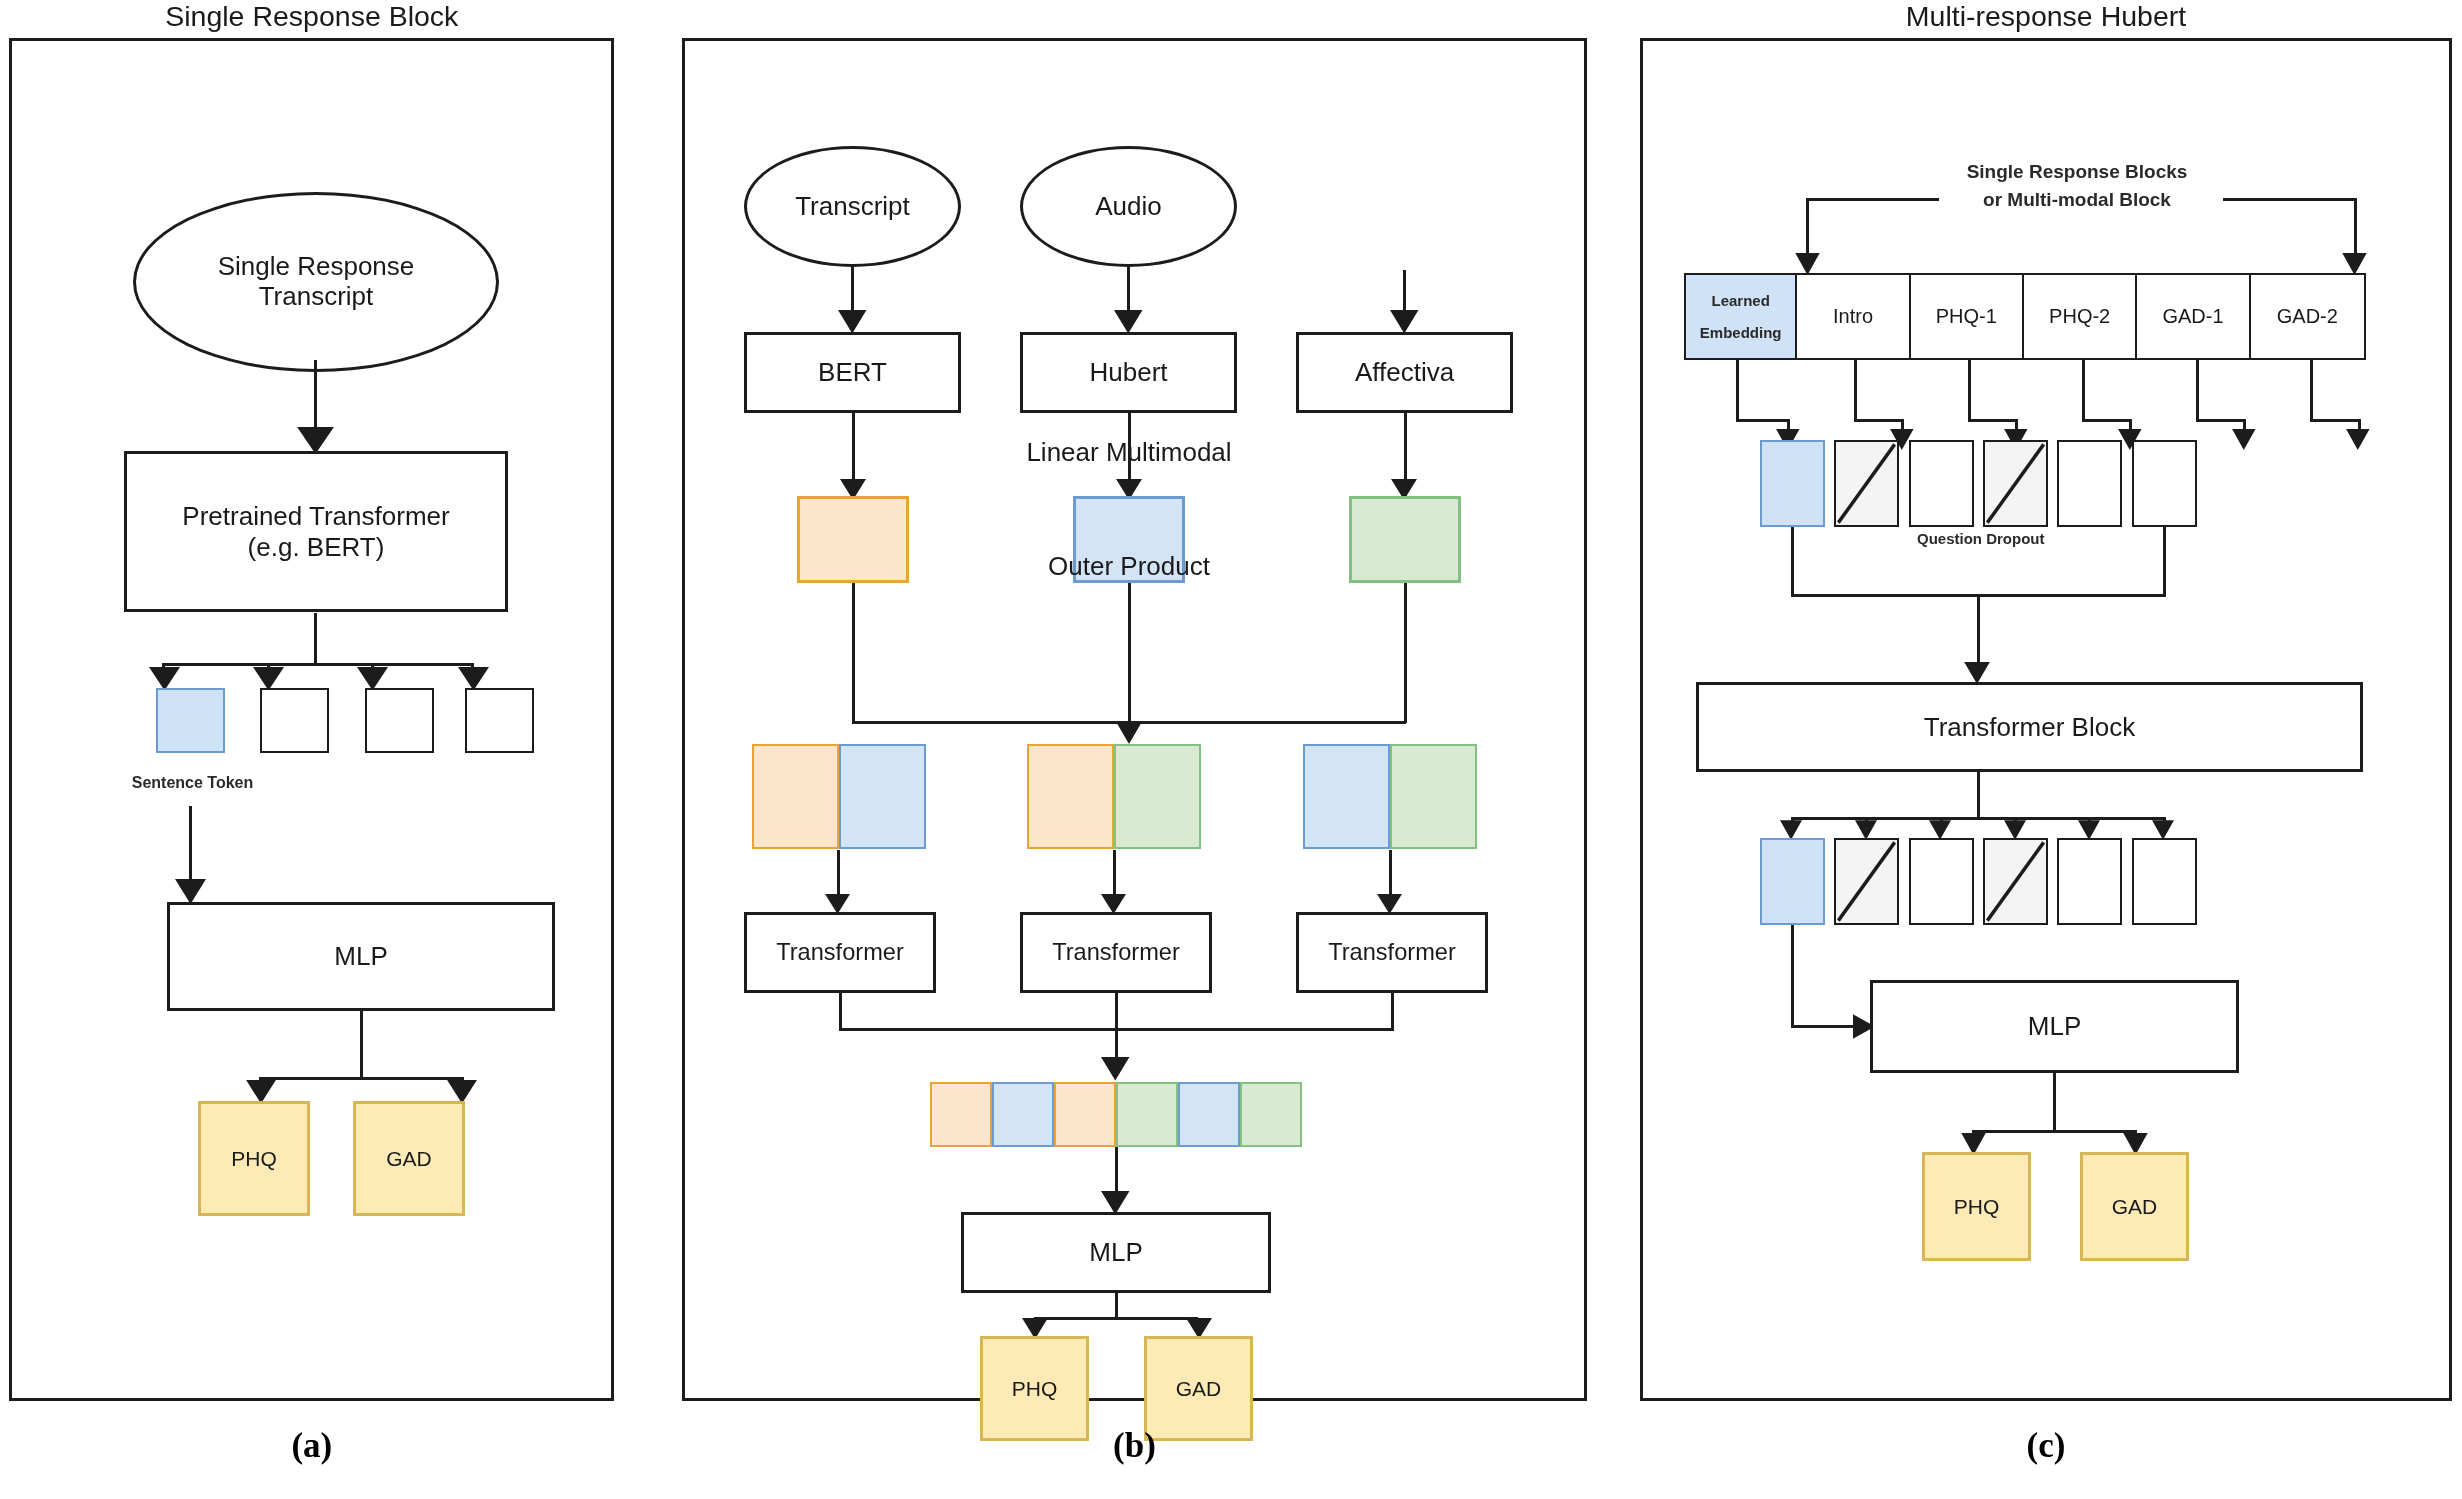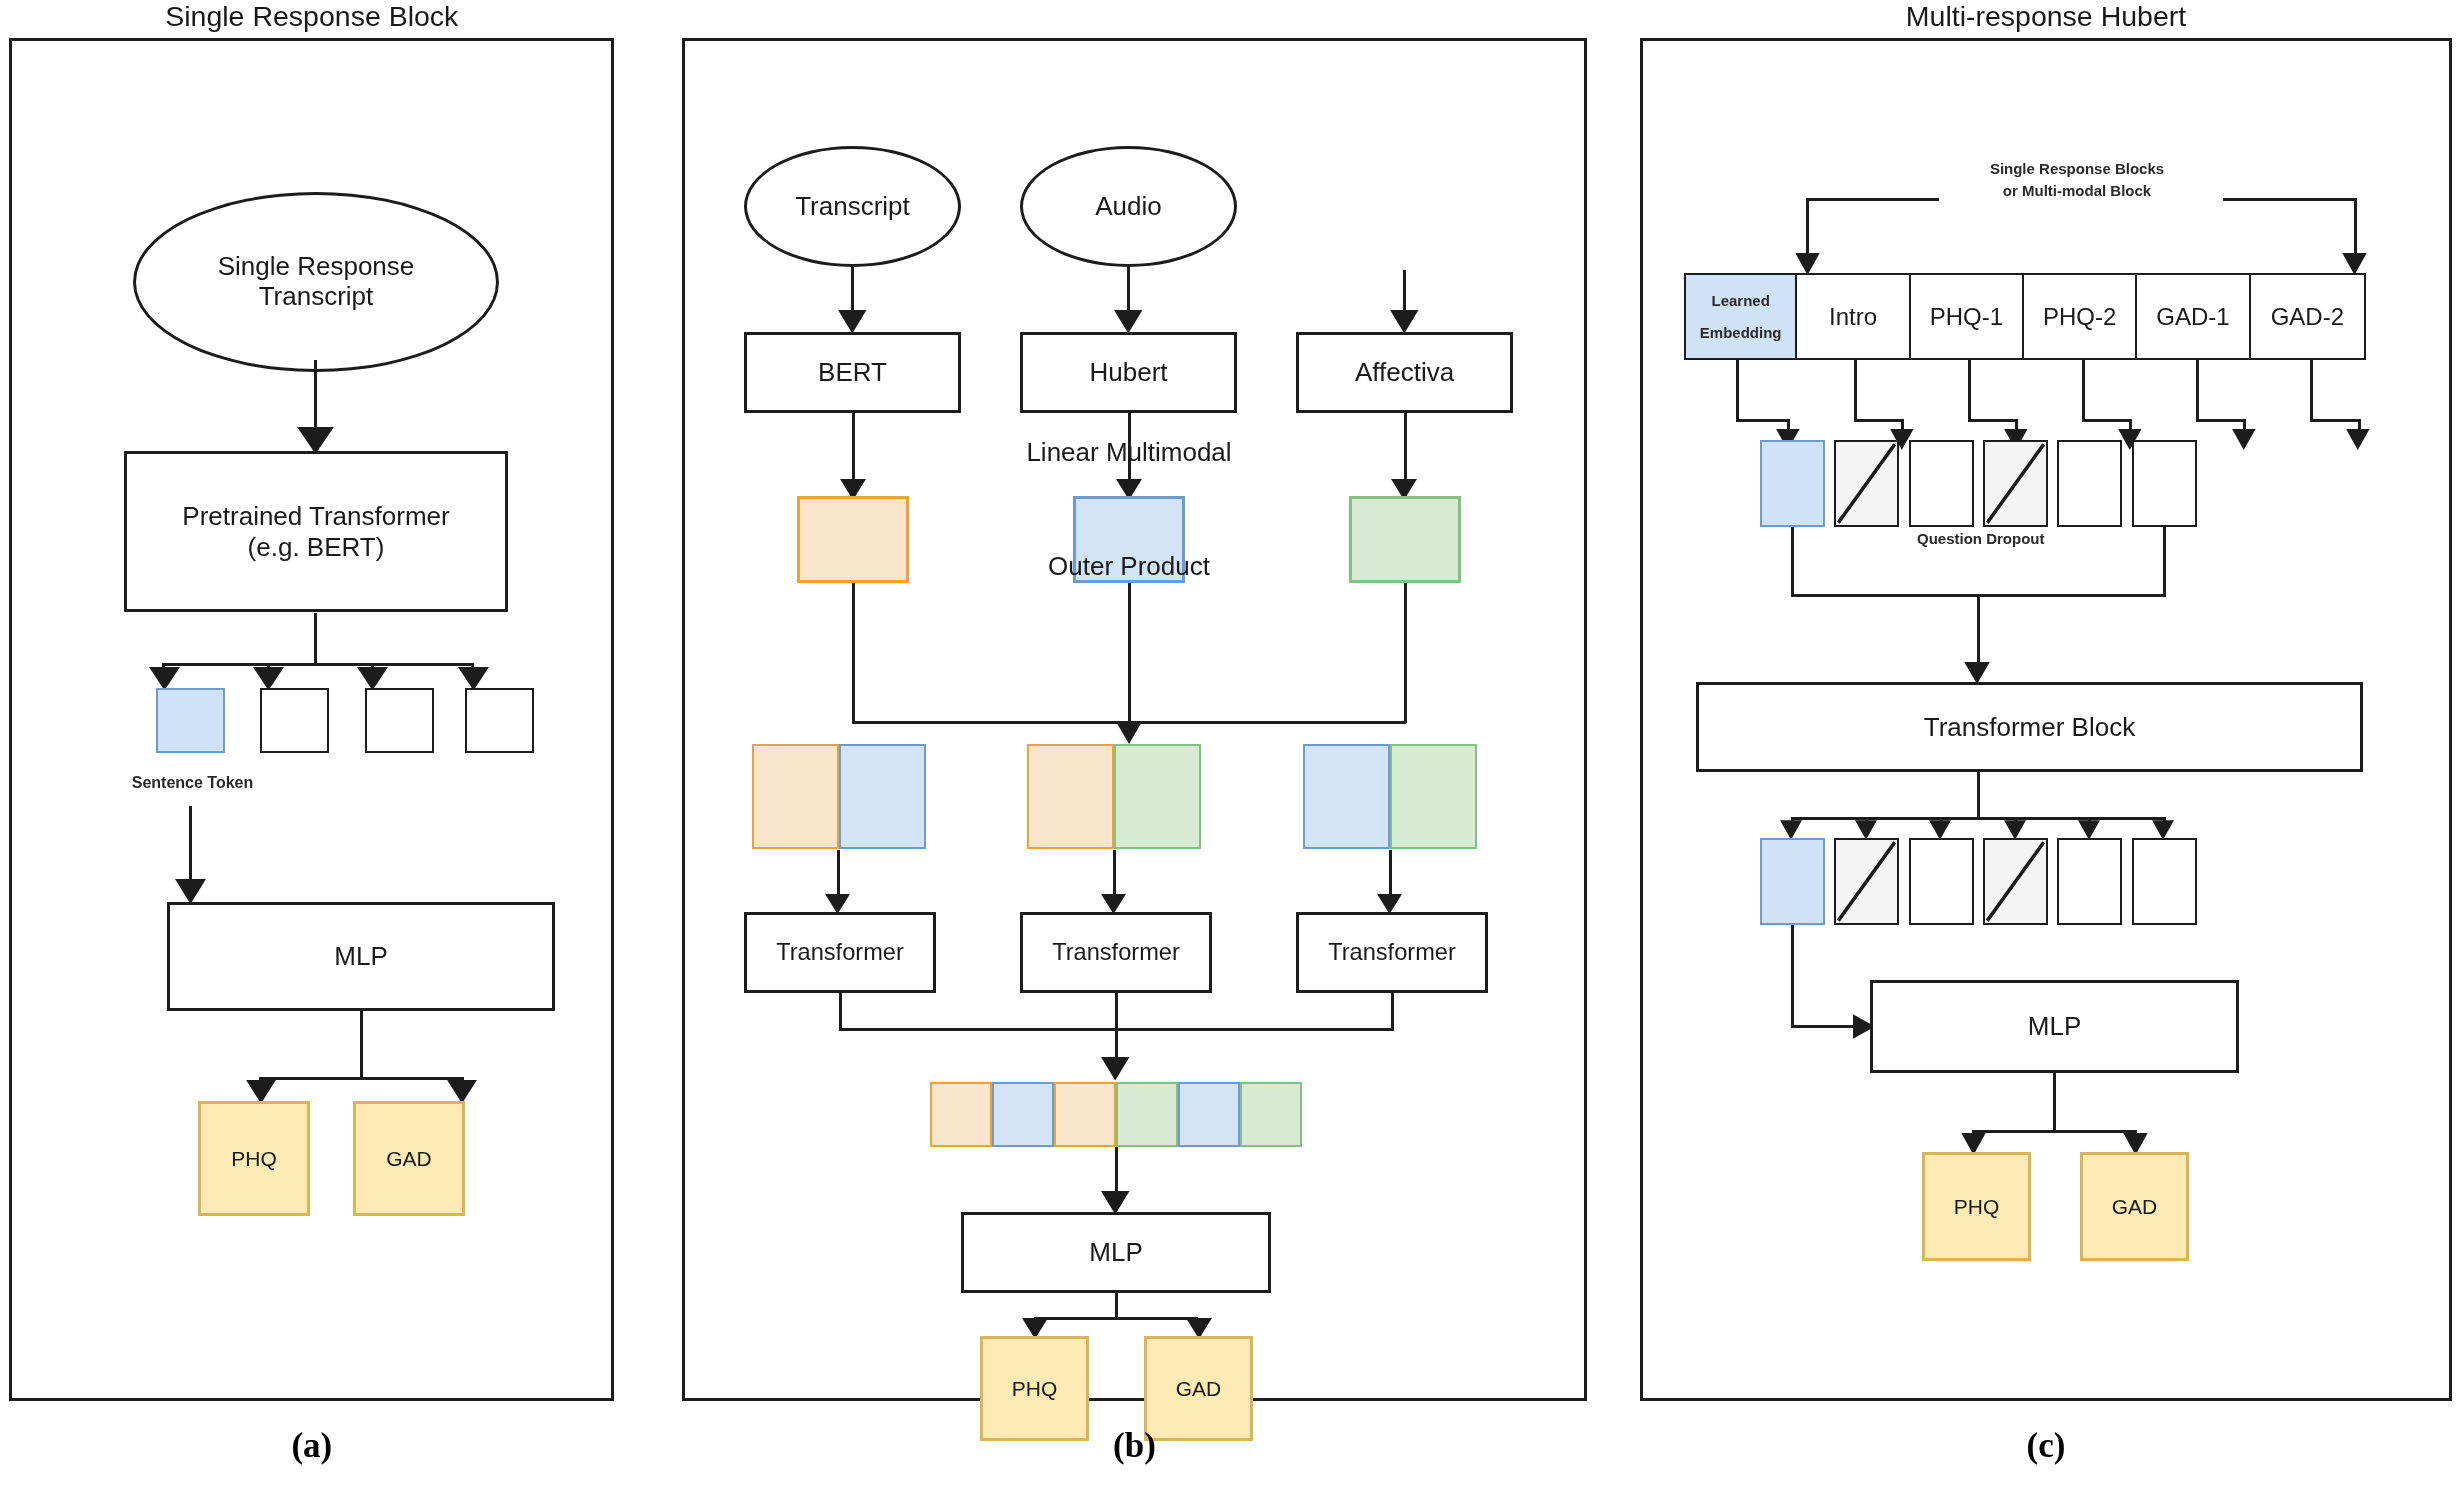--- a/index.html
+++ b/index.html
@@ -9,21 +9,21 @@
   .panel-title{position:absolute;text-align:center;font-size:28.5px;color:#1a1a1a;white-space:nowrap;}
   .panel-box{position:absolute;border:3.1px solid #1c1c1c;background:#fff;box-sizing:border-box;}
   .panel-caption{position:absolute;font-family:"Liberation Serif",serif;font-weight:bold;font-size:35px;text-align:center;}
 
   
   .node{position:absolute;box-sizing:border-box;display:flex;align-items:center;justify-content:center;text-align:center;}
   .ellipse{border:3.1px solid #1c1c1c;border-radius:50%;background:#fff;font-size:26px;line-height:1.15;color:#1a1a1a;}
   .rect{border:3.1px solid #1c1c1c;background:#fff;font-size:26px;color:#1a1a1a;}
   .label{position:absolute;font-size:26px;color:#1a1a1a;white-space:nowrap;text-align:center;}
   .label-sm{position:absolute;font-size:16px;color:#2a2a2a;white-space:nowrap;text-align:center;font-weight:bold;}
-  .label-xs{position:absolute;font-size:15px;color:#2a2a2a;text-align:center;font-weight:bold;line-height:1.45;}
+  .label-xs{position:absolute;font-size:19px;color:#2a2a2a;text-align:center;font-weight:bold;line-height:1.45;}
 
   .tok{position:absolute;box-sizing:border-box;border:2.5px solid #1c1c1c;background:#fff;}
   .tok.blue{background:#cfe2f7;border-color:#6c9bd2;}
   .tok.drop{background:#f4f4f4;border-color:#1c1c1c;}
 
   .sw{position:absolute;box-sizing:border-box;}
   .sw.orange{background:#fce5cd;border:3.1px solid #e8a33d;}
   .sw.blue{background:#d4e4f7;border:3.1px solid #6c9bd2;}
   .sw.green{background:#d9ead3;border:3.1px solid #82c182;}
   .sw.o2{background:#fce5cd;border:2.5px solid #e8a33d;}
@@ -33,21 +33,21 @@
   .yel{position:absolute;box-sizing:border-box;background:#fdeab5;border:3.1px solid #d6b656;display:flex;align-items:center;justify-content:center;font-size:21px;color:#1a1a1a;}
 
   
   .ln{position:absolute;background:#1c1c1c;}
   .vl{width:3.1px;}
   .hl{height:3.1px;}
   .vl-t{width:2.5px;background:#1c1c1c;}
   .hl-t{height:2.5px;background:#1c1c1c;}
 
   svg.arrow{position:absolute;overflow:visible;}
-  .cell{box-sizing:border-box;display:flex;align-items:center;justify-content:center;font-size:24px;color:#1a1a1a;border-right:2.5px solid #1c1c1c;}
+  .cell{box-sizing:border-box;display:flex;align-items:center;justify-content:center;font-size:20px;color:#1a1a1a;border-right:2.5px solid #1c1c1c;}
   .cell:last-child{border-right:none;}
   .qlabel{position:absolute;font-size:15px;font-weight:bold;color:#2a2a2a;white-space:nowrap;}
 </style>
 </head>
 <body>
 
 <div id="root">
 
   <div class="panel-title" style="left:9.3px;top:0px;width:605px;">Single Response Block</div>
   <div class="panel-box" style="left:9.3px;top:38px;width:605px;height:1363px;"></div>

